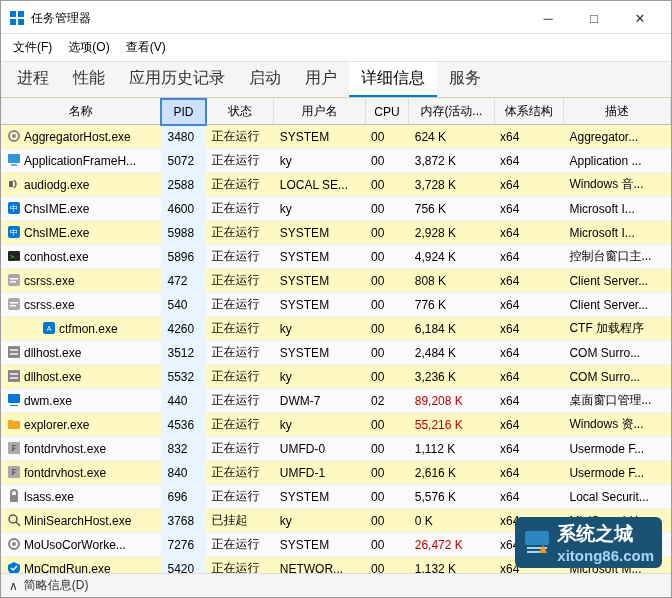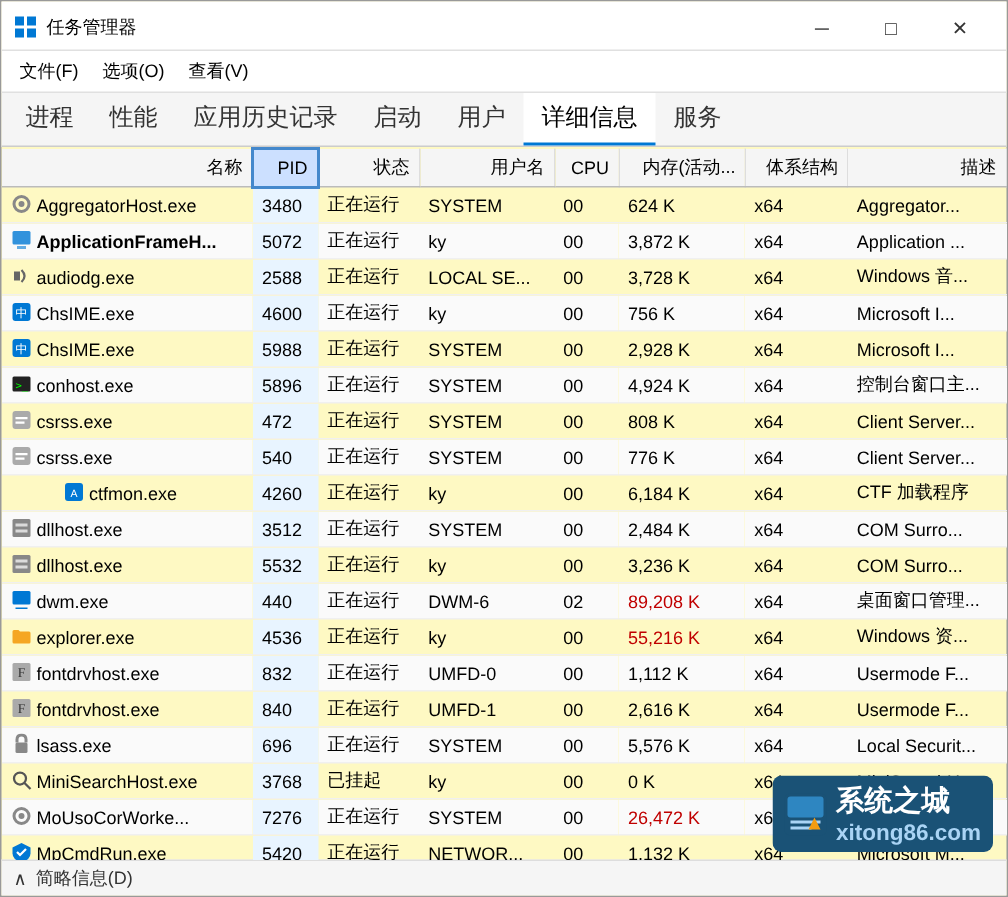--- a/index.html
+++ b/index.html
@@ -95,21 +95,21 @@
       font-size: 12px;
     }
     thead tr {
       background: #f5f5f5;
       position: sticky;
       top: 0;
       z-index: 10;
     }
     thead th {
       padding: 4px 6px;
-      text-align: right;
+      text-align: center;
       border-right: 1px solid #ddd;
       border-bottom: 1px solid #bbb;
       font-weight: normal;
       color: #000;
       white-space: nowrap;
       cursor: pointer;
       user-select: none;
     }
     thead th.pid-col {
       background: #cce0ff;
@@ -266,21 +266,21 @@
               </td>
               <td class="pid-col">3480</td>
               <td>正在运行</td>
               <td>SYSTEM</td>
               <td>00</td>
               <td>624 K</td>
               <td>x64</td>
               <td>Aggregator...</td>
             </tr>
             <tr>
-              <td style="max-width: 160px; font-weight: bold;">
+              <td style="max-width: 160px;">
                 <div class="process-name-cell">
                   <span class="process-icon"><svg width="14" height="14" viewBox="0 0 14 14">
                       <rect x="1" y="1" width="12" height="9" rx="1" fill="#0078d4" opacity="0.8"></rect>
                       <rect x="4" y="11" width="6" height="2" fill="#0078d4" opacity="0.6"></rect>
                     </svg></span>
                   <span class="process-name-text">ApplicationFrameH...</span>
                 </div>
               </td>
               <td class="pid-col">5072</td>
               <td>正在运行</td>
@@ -461,21 +461,21 @@
                 <div class="process-name-cell">
                   <span class="process-icon"><svg width="14" height="14" viewBox="0 0 14 14">
                       <rect x="1" y="1" width="12" height="9" rx="1" fill="#0078d4"></rect>
                       <rect x="3" y="12" width="8" height="1" fill="#0078d4"></rect>
                     </svg></span>
                   <span class="process-name-text">dwm.exe</span>
                 </div>
               </td>
               <td class="pid-col">440</td>
               <td>正在运行</td>
-              <td>DWM-6</td>
+              <td>DWM-7</td>
               <td>02</td>
               <td class="mem-highlight">89,208 K</td>
               <td>x64</td>
               <td>桌面窗口管理...</td>
             </tr>
             <tr>
               <td style="max-width: 160px;">
                 <div class="process-name-cell">
                   <span class="process-icon"><svg width="14" height="14" viewBox="0 0 14 14">
                       <path d="M1 4 Q1 3 2 3 L5 3 L6 4 L12 4 Q13 4 13 5 L13 11 Q13 12 12 12 L2 12 Q1 12 1 11Z" fill="#f5a623"></path>

